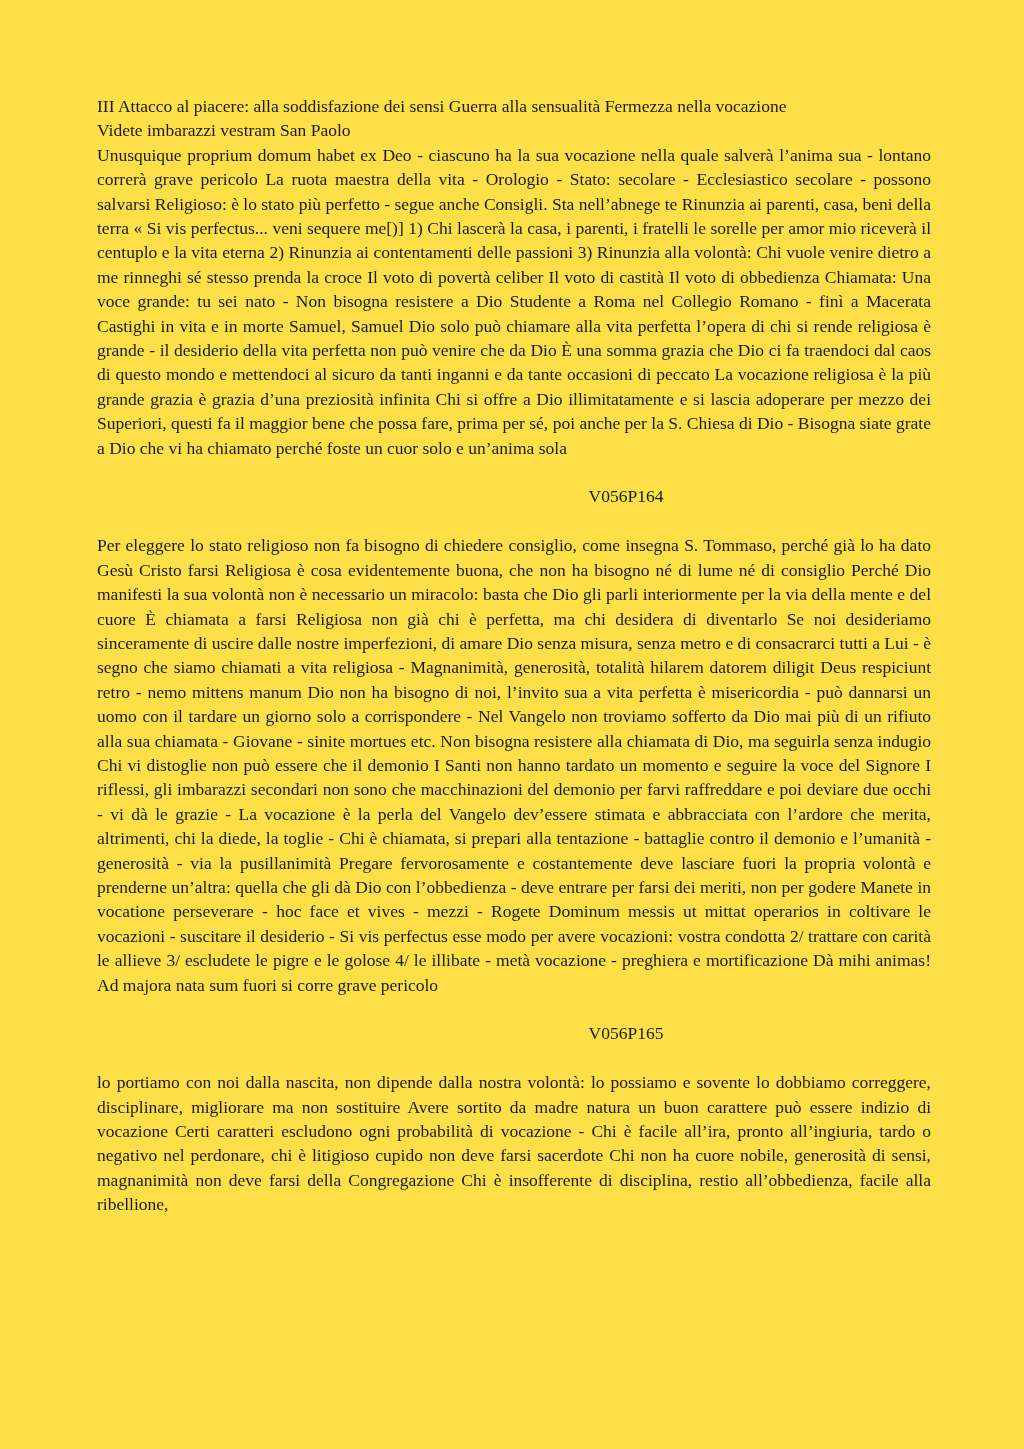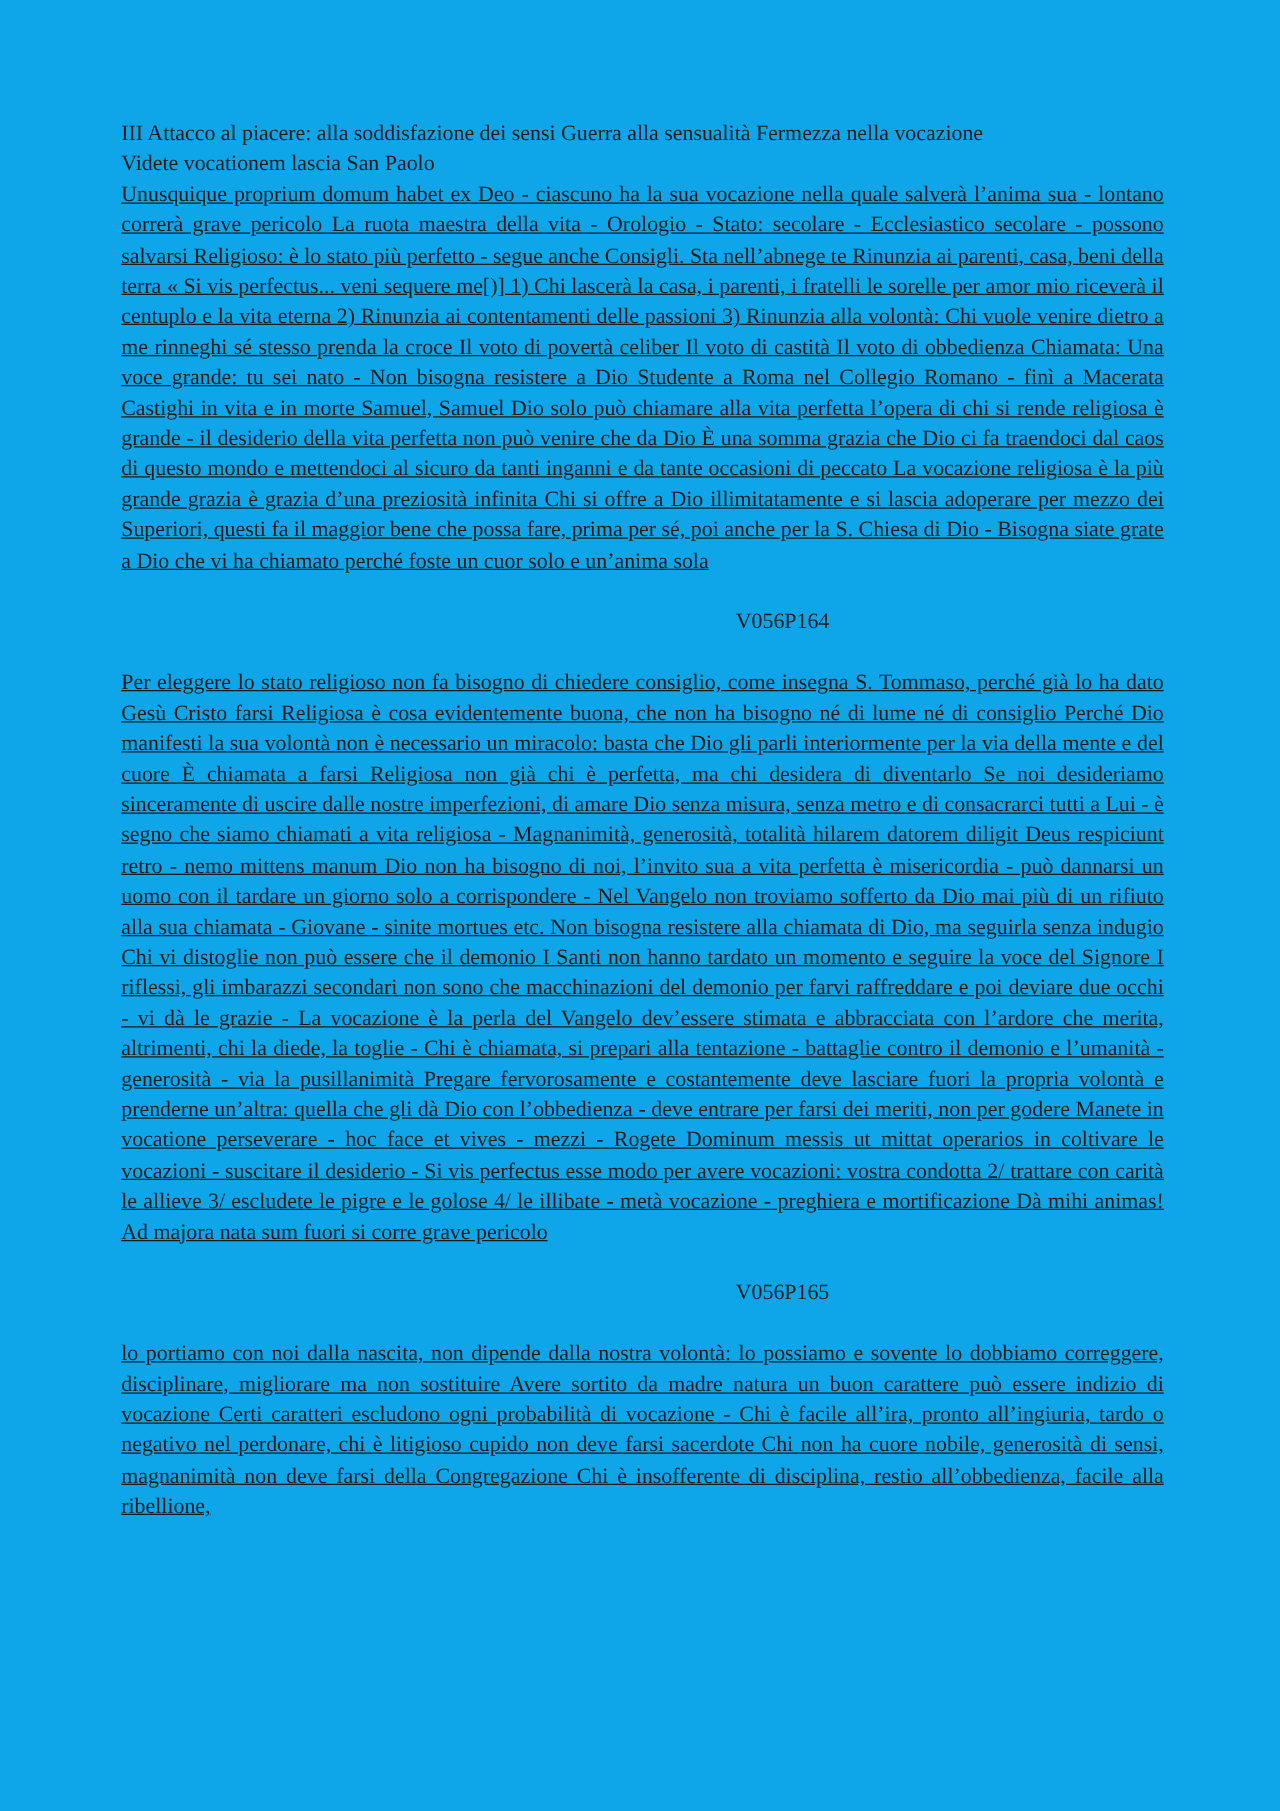--- a/index.html
+++ b/index.html
@@ -5,55 +5,54 @@
   html, body {
     margin: 0;
     padding: 0;
     background: #ffffff;
   }
   .page {
     position: relative;
     width: 1024px;
     min-height: 1449px;
     box-sizing: border-box;
-    background: #0ea5e9;
+    background: #fde047;
     padding: 94px 93px 80px 97px;
     font-family: "Liberation Serif", "DejaVu Serif", serif;
     font-size: 17.5px;
     line-height: 24.4px;
     color: #1b1b1b;
   }
   .intro-block {
     margin: 0;
   }
   .intro-line {
     text-align: left;
     white-space: nowrap;
   }
   .para {
     margin: 0;
     text-align: justify;
     text-justify: inter-word;
-    text-decoration: underline;
   }
   .marker {
     position: relative;
     left: 112px;
     text-align: center;
     margin: 24.4px 0;
   }
 </style>
 </head>
 <body>
 
 <div class="page">
 
   <div class="intro-block">
     <div class="intro-line">III Attacco al piacere: alla soddisfazione dei sensi Guerra alla sensualità Fermezza nella vocazione</div>
-    <div class="intro-line">Videte vocationem lascia San Paolo</div>
+    <div class="intro-line">Videte imbarazzi vestram San Paolo</div>
   </div>
 
   <p class="para">Unusquique proprium domum habet ex Deo - ciascuno ha la sua vocazione nella quale salverà l’anima sua - lontano correrà grave pericolo La ruota maestra della vita - Orologio - Stato: secolare - Ecclesiastico secolare - possono salvarsi Religioso: è lo stato più perfetto - segue anche Consigli. Sta nell’abnege te Rinunzia ai parenti, casa, beni della terra « Si vis perfectus... veni sequere me[)] 1) Chi lascerà la casa, i parenti, i fratelli le sorelle per amor mio riceverà il centuplo e la vita eterna 2) Rinunzia ai contentamenti delle passioni 3) Rinunzia alla volontà: Chi vuole venire dietro a me rinneghi sé stesso prenda la croce Il voto di povertà celiber Il voto di castità Il voto di obbedienza Chiamata: Una voce grande: tu sei nato - Non bisogna resistere a Dio Studente a Roma nel Collegio Romano - finì a Macerata Castighi in vita e in morte Samuel, Samuel Dio solo può chiamare alla vita perfetta l’opera di chi si rende religiosa è grande - il desiderio della vita perfetta non può venire che da Dio È una somma grazia che Dio ci fa traendoci dal caos di questo mondo e mettendoci al sicuro da tanti inganni e da tante occasioni di peccato La vocazione religiosa è la più grande grazia è grazia d’una preziosità infinita Chi si offre a Dio illimitatamente e si lascia adoperare per mezzo dei Superiori, questi fa il maggior bene che possa fare, prima per sé, poi anche per la S. Chiesa di Dio - Bisogna siate grate a Dio che vi ha chiamato perché foste un cuor solo e un’anima sola</p>
 
   <div class="marker">V056P164</div>
 
   <p class="para">Per eleggere lo stato religioso non fa bisogno di chiedere consiglio, come insegna S. Tommaso, perché già lo ha dato Gesù Cristo farsi Religiosa è cosa evidentemente buona, che non ha bisogno né di lume né di consiglio Perché Dio manifesti la sua volontà non è necessario un miracolo: basta che Dio gli parli interiormente per la via della mente e del cuore È chiamata a farsi Religiosa non già chi è perfetta, ma chi desidera di diventarlo Se noi desideriamo sinceramente di uscire dalle nostre imperfezioni, di amare Dio senza misura, senza metro e di consacrarci tutti a Lui - è segno che siamo chiamati a vita religiosa - Magnanimità, generosità, totalità hilarem datorem diligit Deus respiciunt retro - nemo mittens manum Dio non ha bisogno di noi, l’invito sua a vita perfetta è misericordia - può dannarsi un uomo con il tardare un giorno solo a corrispondere - Nel Vangelo non troviamo sofferto da Dio mai più di un rifiuto alla sua chiamata - Giovane - sinite mortues etc. Non bisogna resistere alla chiamata di Dio, ma seguirla senza indugio Chi vi distoglie non può essere che il demonio I Santi non hanno tardato un momento e seguire la voce del Signore I riflessi, gli imbarazzi secondari non sono che macchinazioni del demonio per farvi raffreddare e poi deviare due occhi - vi dà le grazie - La vocazione è la perla del Vangelo dev’essere stimata e abbracciata con l’ardore che merita, altrimenti, chi la diede, la toglie - Chi è chiamata, si prepari alla tentazione - battaglie contro il demonio e l’umanità - generosità - via la pusillanimità Pregare fervorosamente e costantemente deve lasciare fuori la propria volontà e prenderne un’altra: quella che gli dà Dio con l’obbedienza - deve entrare per farsi dei meriti, non per godere Manete in vocatione perseverare - hoc face et vives - mezzi - Rogete Dominum messis ut mittat operarios in coltivare le vocazioni - suscitare il desiderio - Si vis perfectus esse modo per avere vocazioni: vostra condotta 2/ trattare con carità le allieve 3/ escludete le pigre e le golose 4/ le illibate - metà vocazione - preghiera e mortificazione Dà mihi animas! Ad majora nata sum fuori si corre grave pericolo</p>
 
   <div class="marker">V056P165</div>
 

